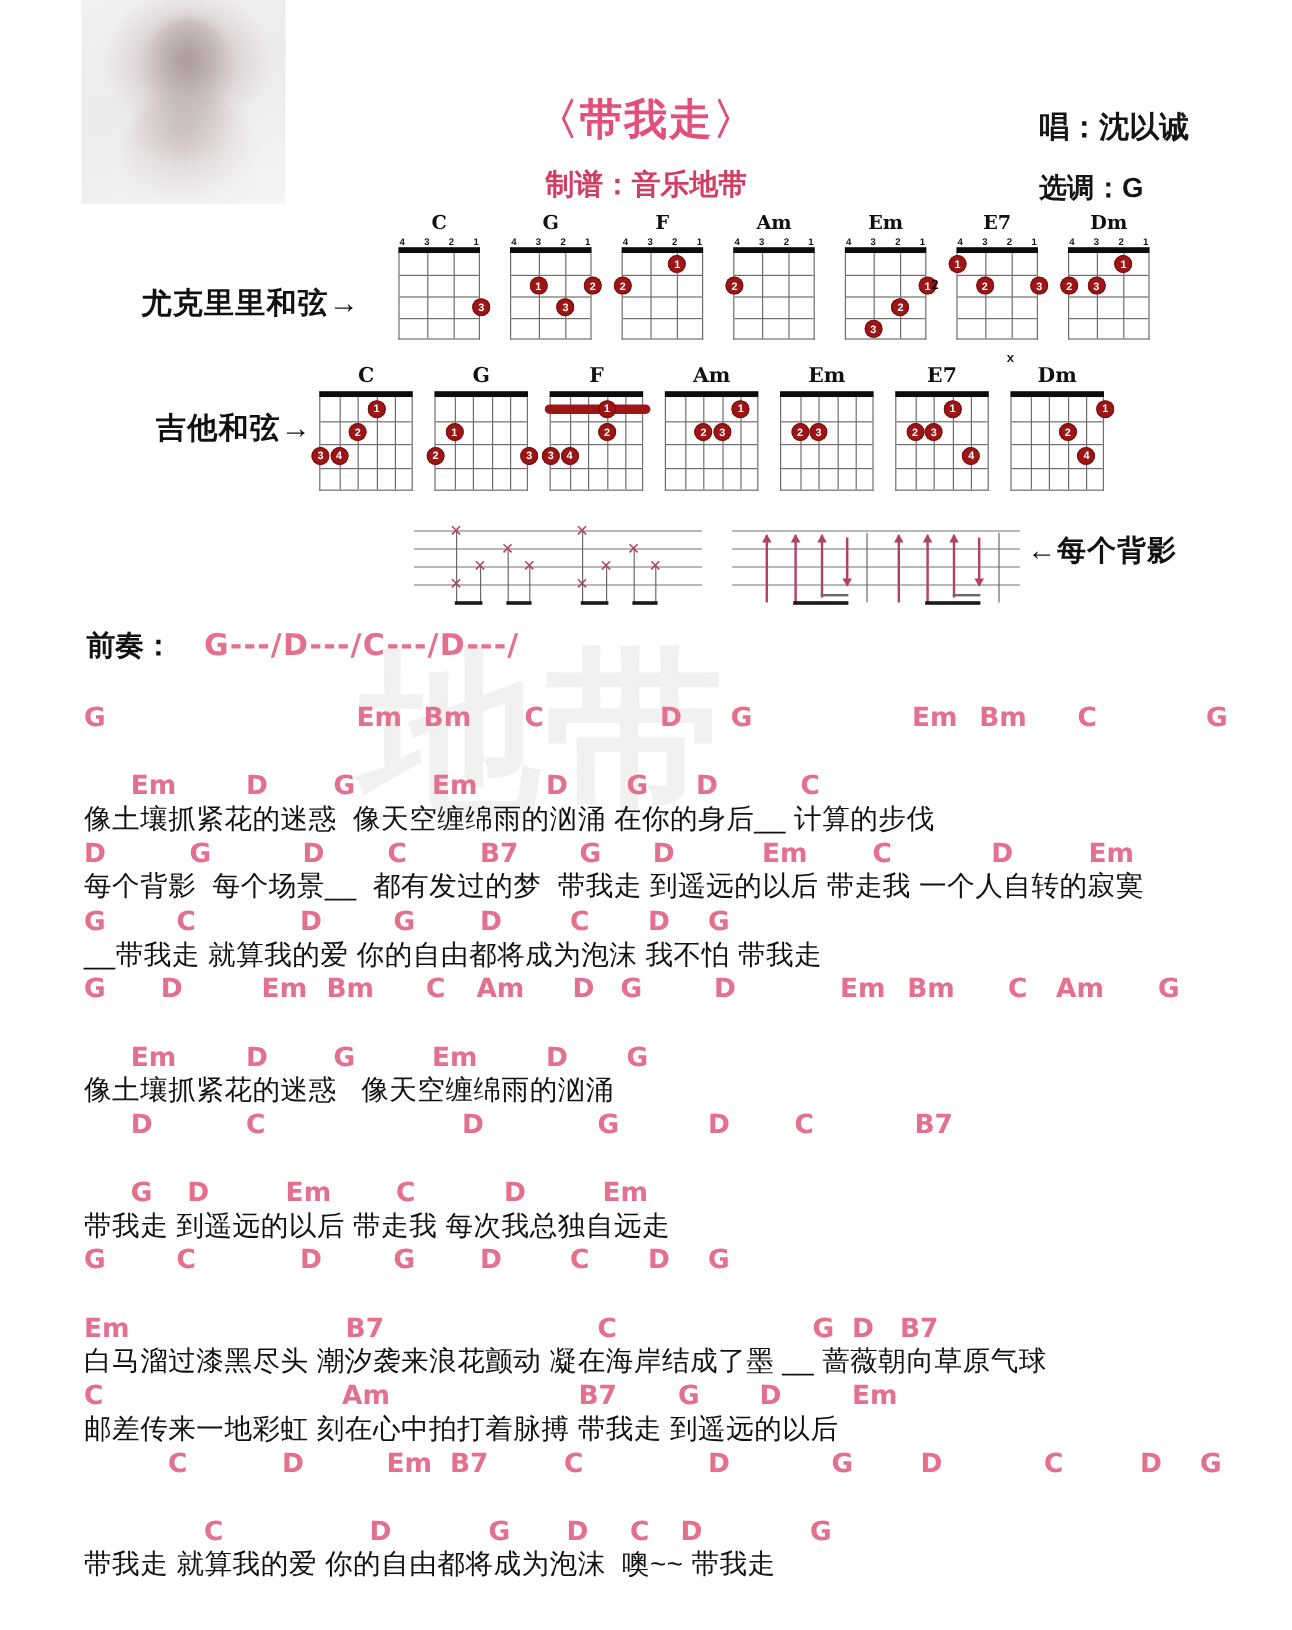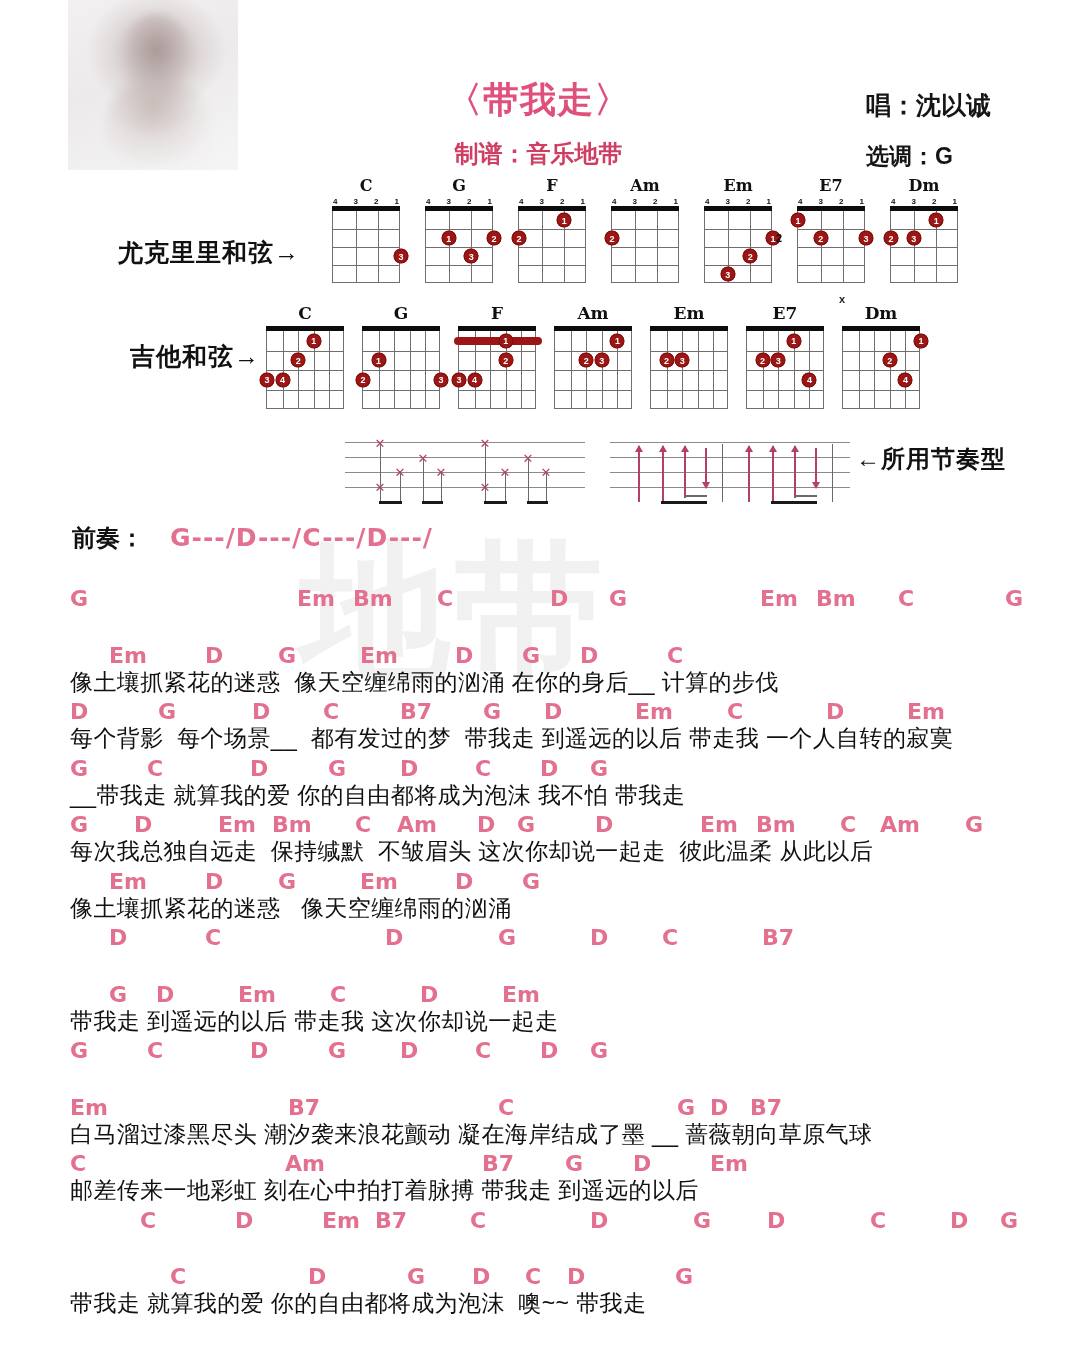--- a/index.html
+++ b/index.html
@@ -186,21 +186,21 @@
   <div class="body"></div>
 </div>
 
 <div id="title" class="layer">〈带我走〉</div>
 <div id="subtitle" class="layer">制谱：音乐地带</div>
 <div id="singer" class="layer">唱：沈以诚</div>
 <div id="key" class="layer">选调：G</div>
 
 <div id="label-uke" class="side-label layer">尤克里里和弦→</div>
 <div id="label-gtr" class="side-label layer">吉他和弦→</div>
-<div id="label-rhythm" class="side-label layer">←所用节奏型</div>
+<div id="label-rhythm" class="side-label layer">←每个背影</div>
 
 <div id="uke-row" class="chordrow layer">
     <div class="chord">
       <div class="cname">C</div>
       <div class="fingernums" style="width: 68px;">
         <span>4</span>
         <span>3</span>
         <span>2</span>
         <span>1</span>
       </div>
@@ -575,21 +575,20 @@
         <span class="chord-lbl" style="left: 327px;">Am</span>
         <span class="chord-lbl" style="left: 407px;">D</span>
         <span class="chord-lbl" style="left: 447px;">G</span>
         <span class="chord-lbl" style="left: 525px;">D</span>
         <span class="chord-lbl" style="left: 630px;">Em</span>
         <span class="chord-lbl" style="left: 686px;">Bm</span>
         <span class="chord-lbl" style="left: 770px;">C</span>
         <span class="chord-lbl" style="left: 810px;">Am</span>
         <span class="chord-lbl" style="left: 895px;">G</span>
       </div>
-      <div class="lyric">每次我总独自远走  保持缄默  不皱眉头 这次你却说一起走  彼此温柔 从此以后</div>
     </div>
     <div class="lblock">
       <div class="chords">
         <span class="chord-lbl" style="left: 39px;">Em</span>
         <span class="chord-lbl" style="left: 135px;">D</span>
         <span class="chord-lbl" style="left: 208px;">G</span>
         <span class="chord-lbl" style="left: 290px;">Em</span>
         <span class="chord-lbl" style="left: 385px;">D</span>
         <span class="chord-lbl" style="left: 452px;">G</span>
       </div>
@@ -608,21 +607,21 @@
     </div>
     <div class="lblock">
       <div class="chords">
         <span class="chord-lbl" style="left: 39px;">G</span>
         <span class="chord-lbl" style="left: 86px;">D</span>
         <span class="chord-lbl" style="left: 168px;">Em</span>
         <span class="chord-lbl" style="left: 260px;">C</span>
         <span class="chord-lbl" style="left: 350px;">D</span>
         <span class="chord-lbl" style="left: 432px;">Em</span>
       </div>
-      <div class="lyric">带我走 到遥远的以后 带走我 这次你却说一起走</div>
+      <div class="lyric">带我走 到遥远的以后 带走我 每次我总独自远走</div>
     </div>
     <div class="lblock">
       <div class="chords">
         <span class="chord-lbl" style="left: 0px;">G</span>
         <span class="chord-lbl" style="left: 77px;">C</span>
         <span class="chord-lbl" style="left: 180px;">D</span>
         <span class="chord-lbl" style="left: 258px;">G</span>
         <span class="chord-lbl" style="left: 330px;">D</span>
         <span class="chord-lbl" style="left: 405px;">C</span>
         <span class="chord-lbl" style="left: 470px;">D</span>

